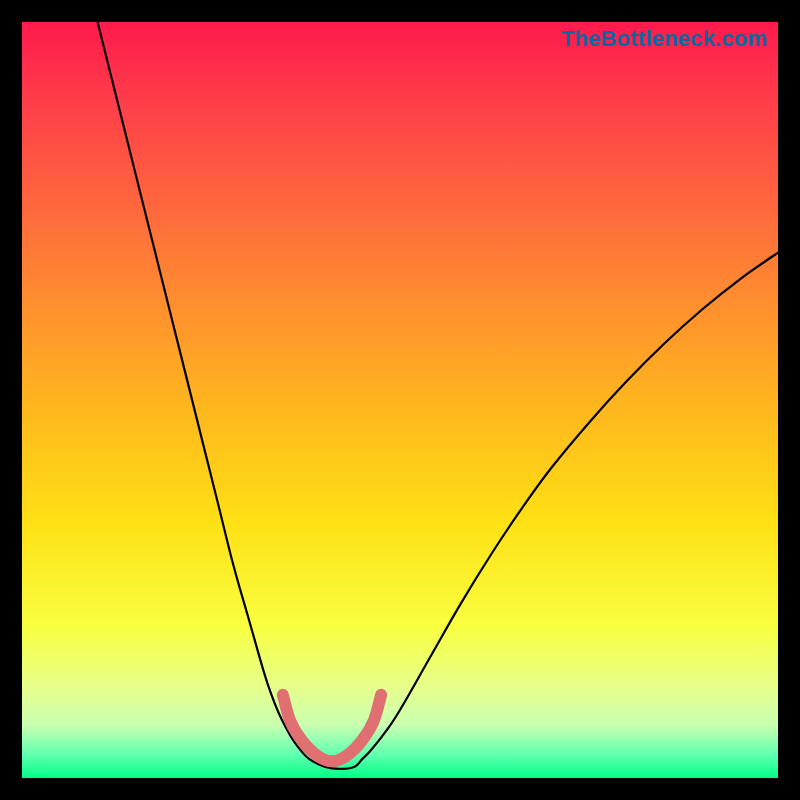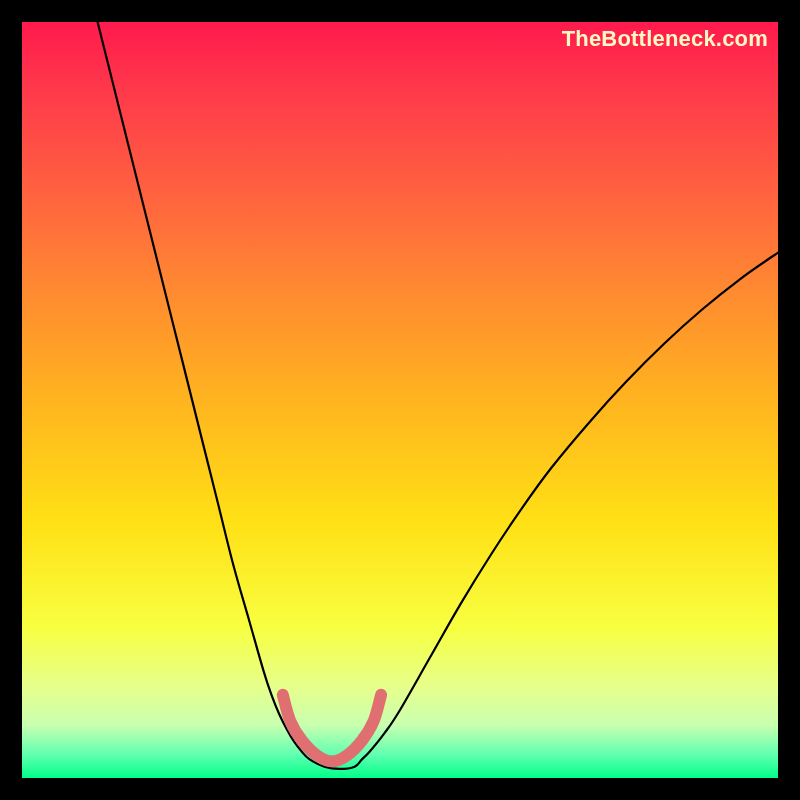--- a/index.html
+++ b/index.html
@@ -35,21 +35,21 @@
       #f8ff40 80%,
       #e6ff8c 88%,
       #c9ffb0 93%,
       #5fffb0 97%,
       #00ff88 100%);
   }
   .watermark {
     position: absolute;
     top: 4px;
     right: 10px;
-    color: #fef9c3;
+    color: #0369a1;
     font-size: 22px;
     font-weight: 600;
     letter-spacing: 0.2px;
     user-select: none;
   }
   svg.curves {
     position: absolute;
     left: 0;
     top: 0;
     width: 756px;

